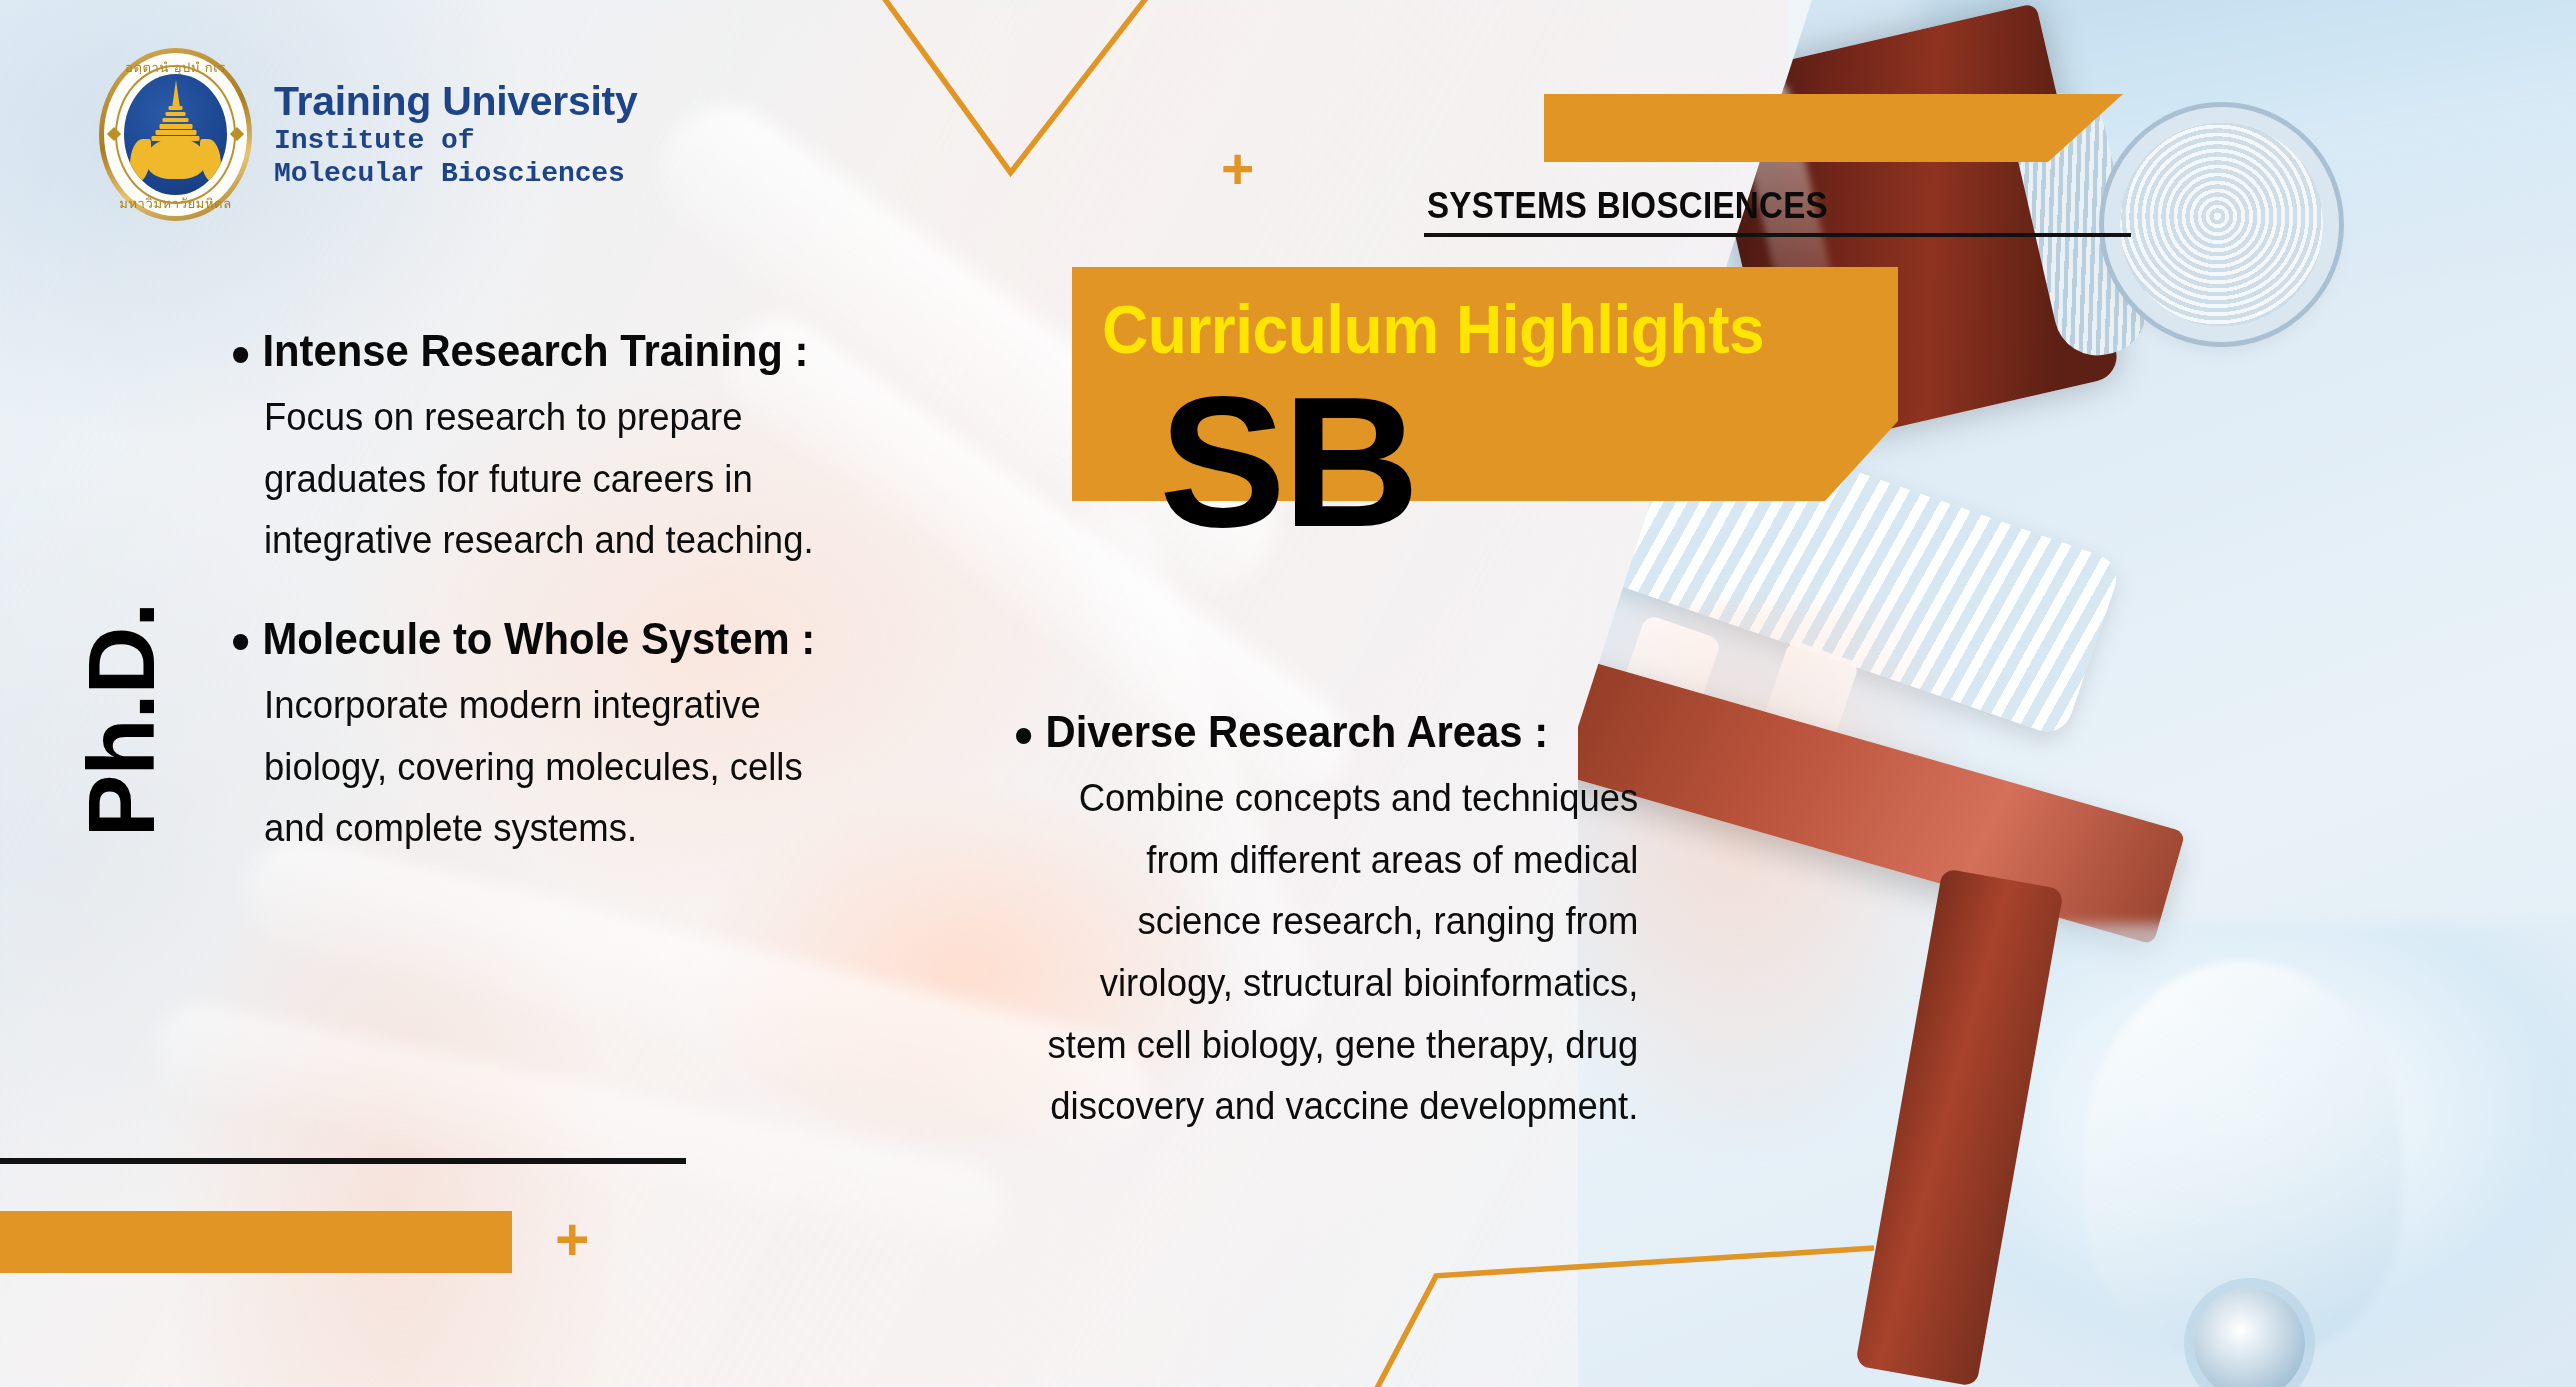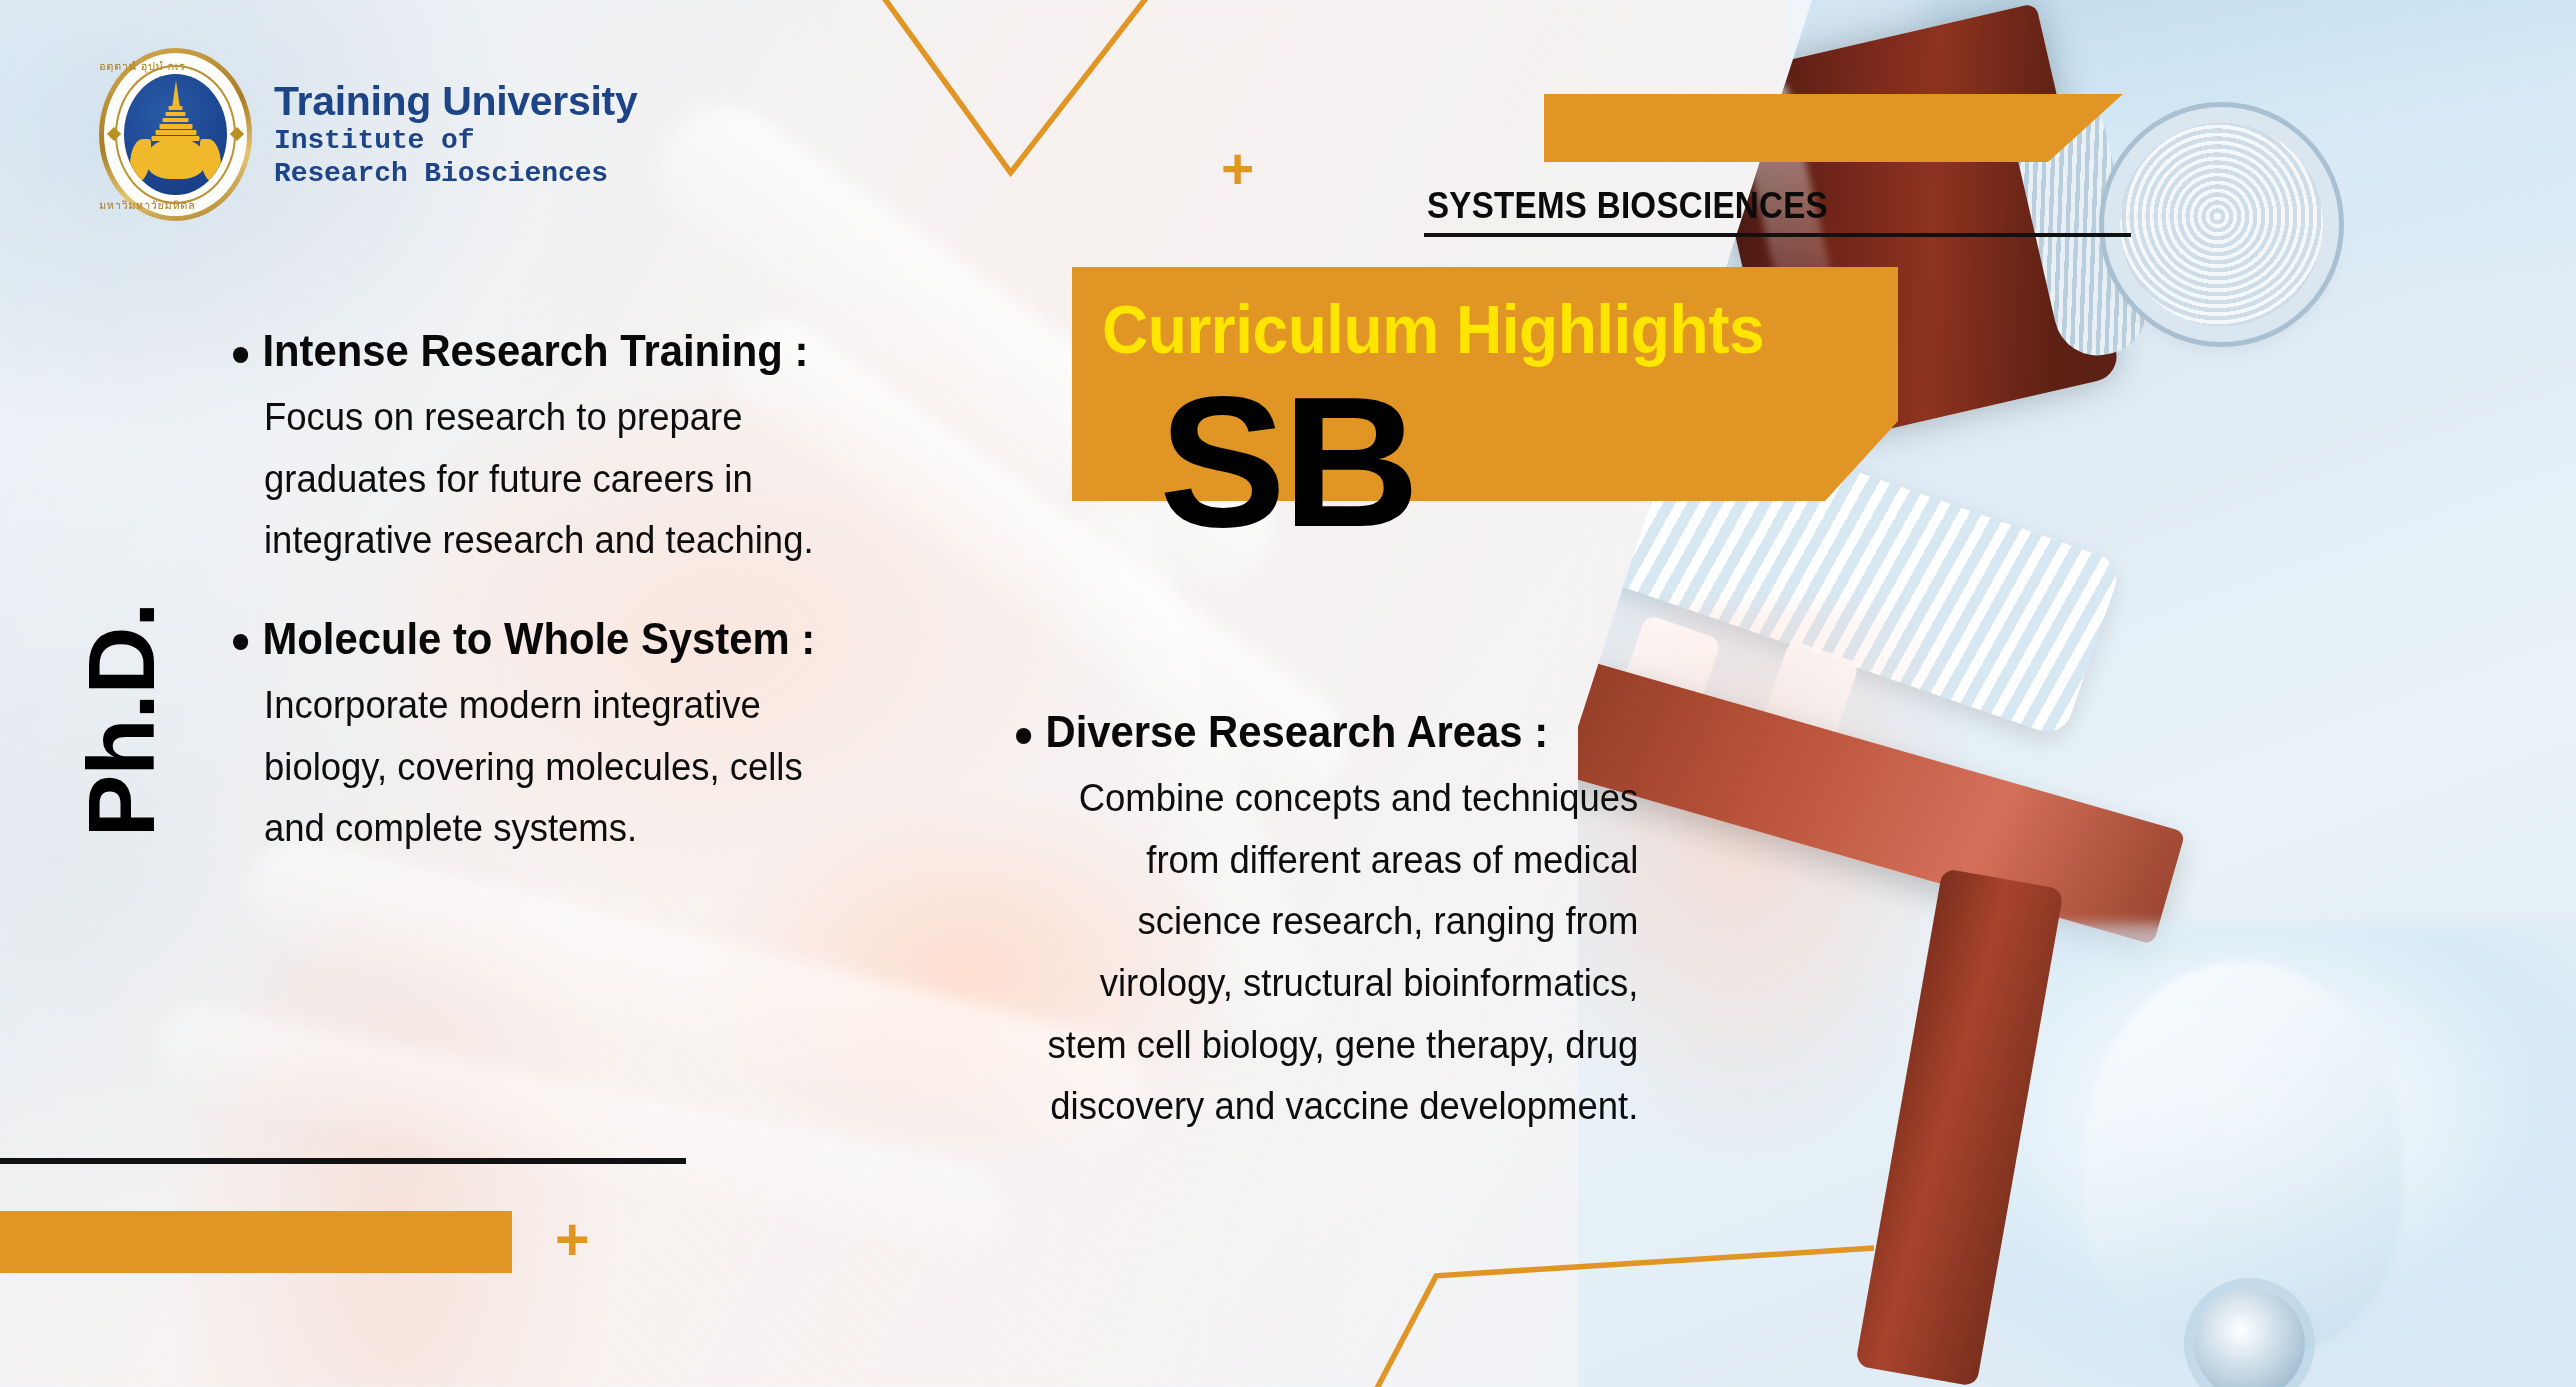--- a/index.html
+++ b/index.html
@@ -221,22 +221,22 @@
     background:radial-gradient(circle at 40% 32%,#2a5aa8 0%,#1d4791 55%,#143a7c 100%);
     overflow:hidden;
   }
   .seal-diamond{
     position:absolute;width:10px;height:10px;background:#b8911f;
     transform:rotate(45deg);top:81px;
   }
   .seal-diamond.left{left:10px;}
   .seal-diamond.right{right:10px;}
   .seal-thai{
-    position:absolute;left:0;right:0;text-align:left;
-    color:#a8801f;font-size:11px;font-family:"DejaVu Sans",sans-serif;letter-spacing:0.6px;
+    position:absolute;left:0;right:0;text-align:center;
+    color:#a8801f;font-size:13px;font-family:"DejaVu Sans",sans-serif;letter-spacing:0.6px;
   }
   .seal-thai.top{top:8.6px;}
   .seal-thai.bot{bottom:7.4px;}
   .crown{position:absolute;left:50%;transform:translateX(-50%);}
   .crown-spire{
     top:6.2px;width:0;height:0;border-left:4.3px solid transparent;border-right:4.3px solid transparent;
     border-bottom:28px solid #f0b92c;
   }
   .crown-tiers{top:32px;width:53px;}
   .crown-tiers div{
@@ -371,18 +371,18 @@
         </div>
         <div class="crown crown-flameL"></div>
         <div class="crown crown-flameR"></div>
         <div class="crown crown-body"></div>
         <div class="crown crown-swirl"></div>
       </div>
     </div>
     <div class="logo-text">
       <div class="logo-l1">Training University</div>
       <div class="logo-l2">Institute of</div>
-      <div class="logo-l3">Research Biosciences</div>
+      <div class="logo-l3">Molecular Biosciences</div>
     </div>
   </div>
 
 </div>
 
 
 </body></html>

